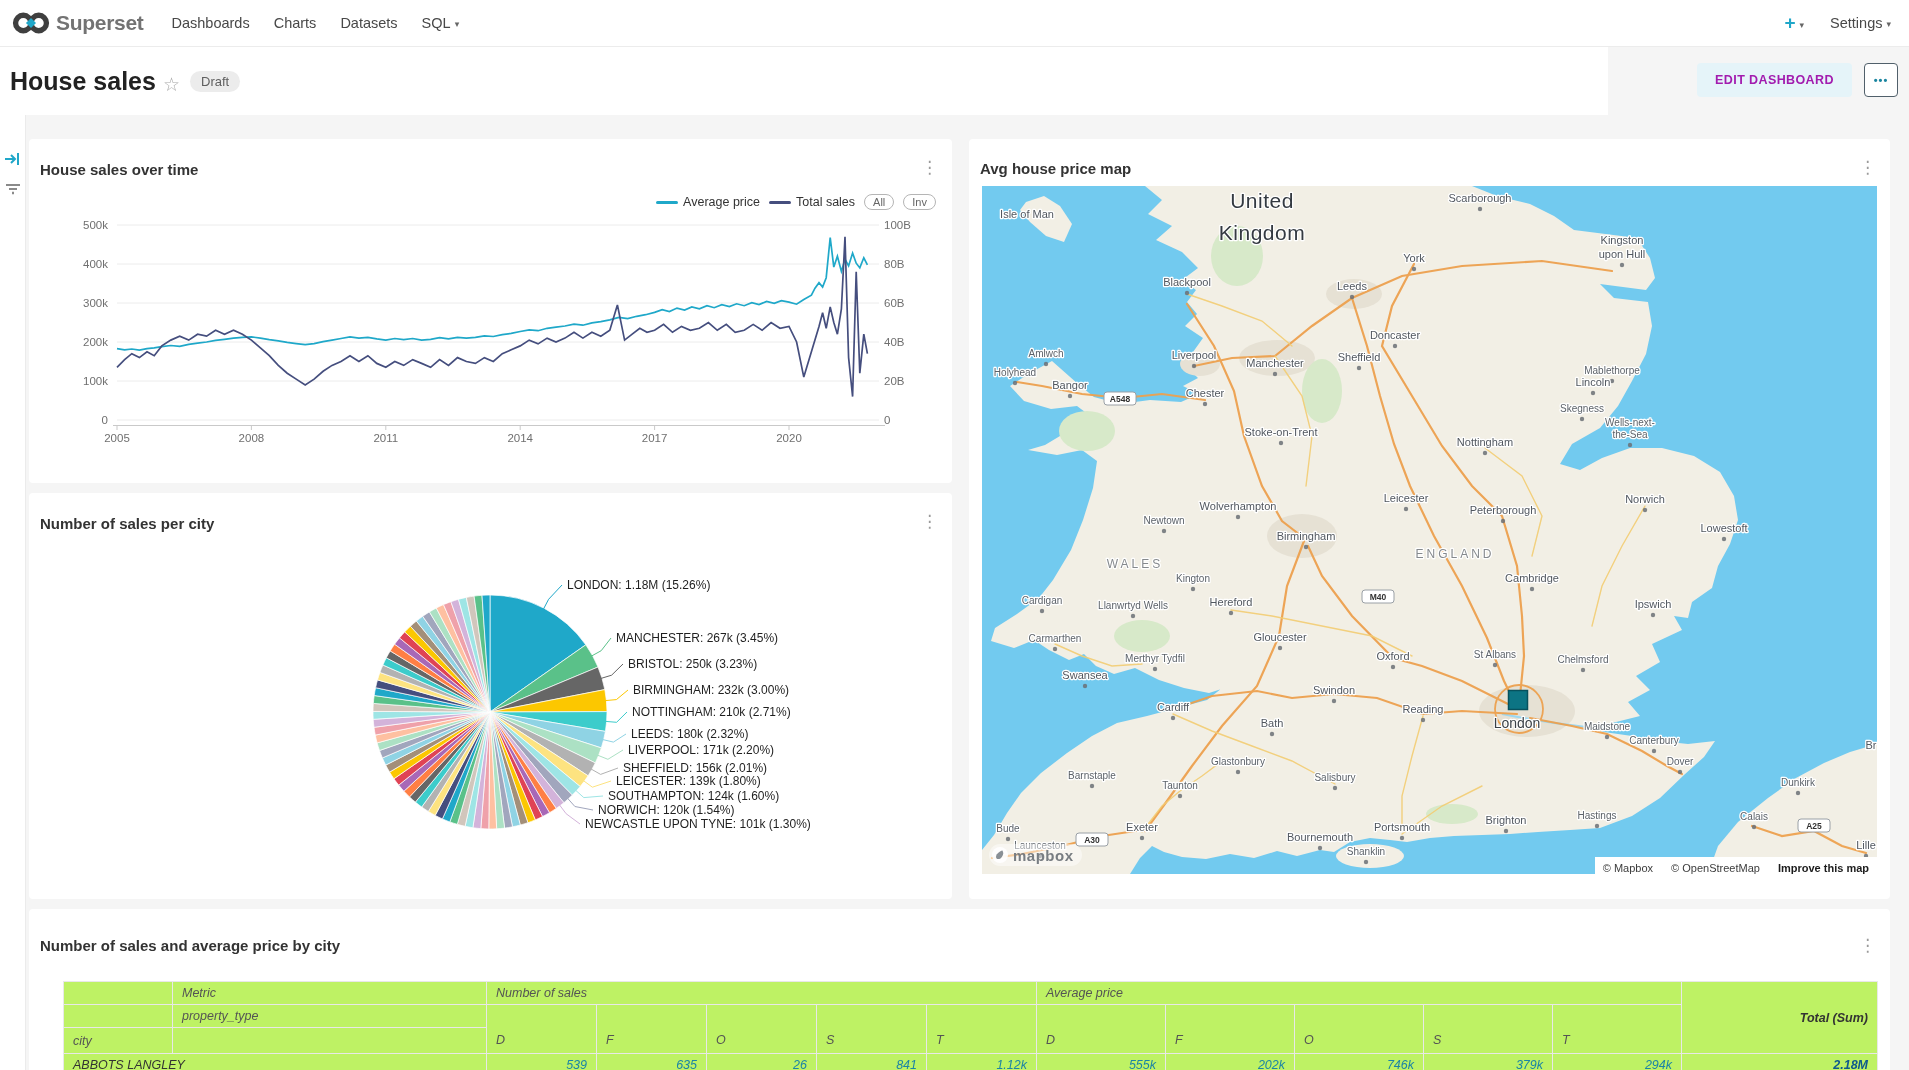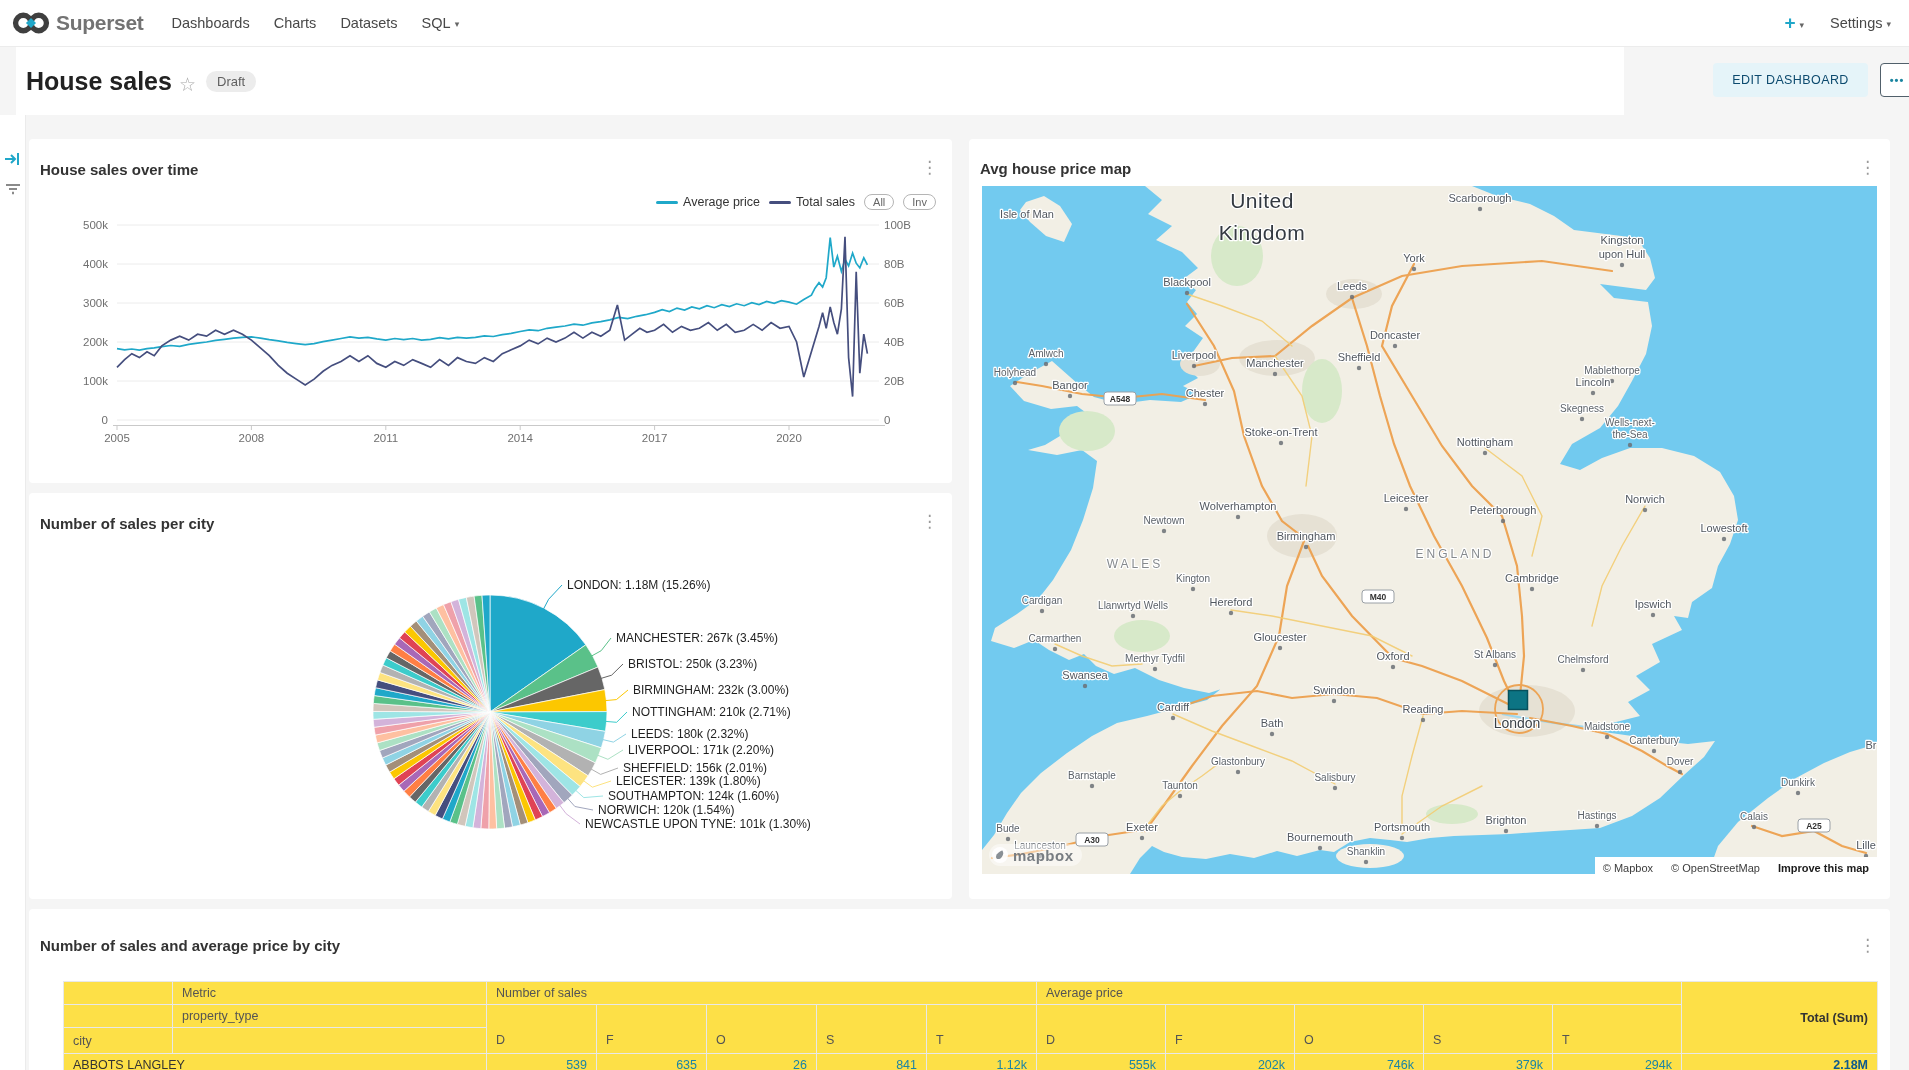--- a/index.html
+++ b/index.html
@@ -10,27 +10,27 @@
     border-bottom:1px solid #ececec; display:flex; align-items:center; z-index:20; }
   .brand { display:flex; align-items:center; margin-left:12px; }
   .brand-text { font-size:21px; font-weight:bold; color:#737373; margin-left:6px; letter-spacing:-.3px; }
   .nav-items { display:flex; align-items:center; margin-left:28px; gap:24px; }
   .nav-item { font-size:14.5px; color:#484848; cursor:pointer; }
   .caret { font-size:9px; color:#666; margin-left:4px; vertical-align:middle; }
   .nav-right { margin-left:auto; margin-right:18px; display:flex; align-items:center; gap:26px; }
   .plus { color:#20a7c9; font-size:19px; font-weight:bold; }
   .settings { font-size:14.5px; color:#484848; }
   
-  .hdr { position:absolute; left:16px; top:47px; width:1608px; height:68px; background:#ffffff; }
+  .hdr { position:absolute; left:0; top:47px; width:1608px; height:68px; background:#ffffff; }
   .hdr-title { position:absolute; left:10px; top:20px; font-size:25px; font-weight:bold; color:#222; }
   .star { position:absolute; left:163px; top:26px; font-size:19px; color:#a9a9a9; }
   .draft { position:absolute; left:190px; top:24px; background:#ececec; color:#5f5f5f;
     font-size:13px; padding:3px 11px; border-radius:12px; }
   .edit-btn { position:absolute; left:1697px; top:16px; width:155px; height:34px; background:#e5f4f9;
-    color:#0c4a6e; font-weight:normal; font-size:12.5px; letter-spacing:.4px; border:none; border-radius:4px;
+    color:#a21caf; font-weight:bold; font-size:12.5px; letter-spacing:.4px; border:none; border-radius:4px;
     display:flex; align-items:center; justify-content:center; cursor:pointer; }
   .more-btn { position:absolute; left:1864px; top:16px; width:34px; height:34px; background:#fff;
     border:1px solid #51606b; border-radius:4px; color:#1a85a0; font-size:11px; font-weight:bold;
     display:flex; align-items:center; justify-content:center; cursor:pointer; letter-spacing:1px; }
   
   .fstrip { position:absolute; left:0; top:115px; width:26px; height:955px; background:#fff;
     border-right:1px solid #ebebeb; }
   .fico { position:absolute; left:4px; cursor:pointer; }
   
   .card { position:absolute; background:#fff; border-radius:4px; }
@@ -56,21 +56,21 @@
   .badge-txt { font-size:8.5px; fill:#333; text-anchor:middle; font-weight:bold; }
   .attrib { position:absolute; right:0; bottom:0; background:#fff; height:17px; display:flex;
     align-items:flex-end; font-size:11px; color:#3c3c3c; padding:0 8px; gap:18px; }
   .attrib b { color:#1c1c1c; }
   .mblogo { position:absolute; left:7px; bottom:8px; display:flex; align-items:center; gap:4px;
     background:rgba(255,255,255,.45); border-radius:11px; padding:2px 8px 2px 2px; cursor:pointer; }
   .mblogo span { color:#787d82; font-weight:bold; font-size:15px; letter-spacing:.5px; }
   
   .pivot { position:absolute; left:34px; top:72px; border-collapse:collapse; table-layout:fixed; }
   .pivot td { border:1px solid #e8e8e8; font-size:12.5px; color:#545454; padding:4px 9px;
-    background:#fde047; overflow:hidden; white-space:nowrap; }
+    background:#bef264; overflow:hidden; white-space:nowrap;font-style:italic; }
   .pivot td.vnum { color:#1b84a5; text-align:right; }
   .pivot td.vtotal { color:#0e5a8c; font-weight:bold; text-align:right; }
   .pivot td.thead-bot { vertical-align:bottom; padding-bottom:6px; }
   .pivot td.tot-h { font-weight:bold; color:#333; text-align:right; vertical-align:middle; }
   .pivot td.cityname { color:#333; }
 </style>
 </head>
 <body>
 
 <div class="nav">

